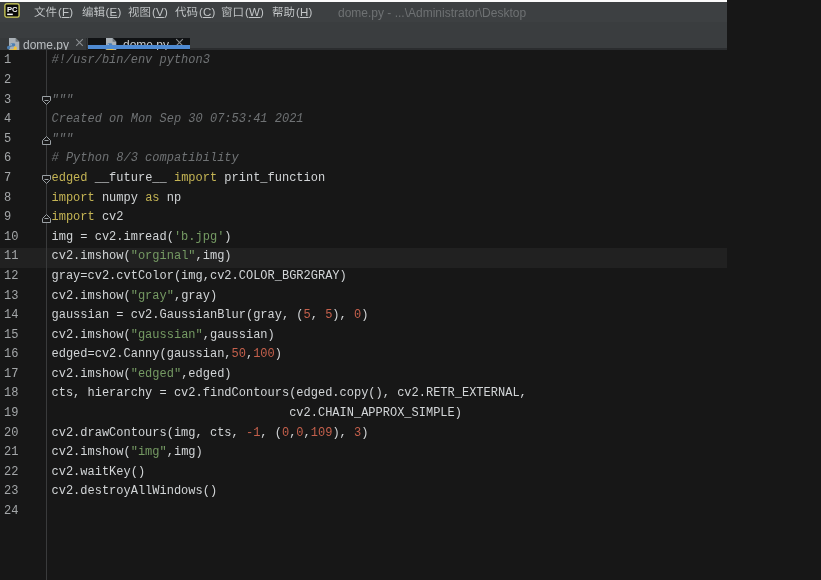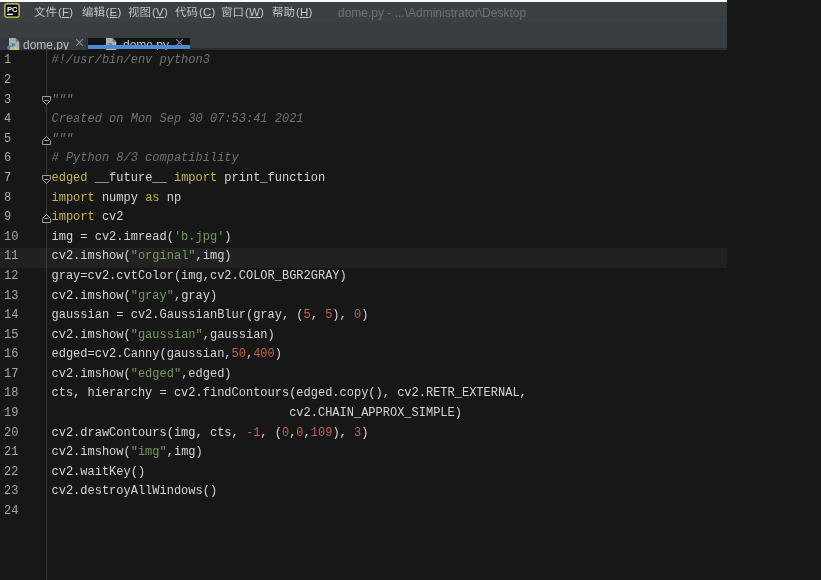--- a/index.html
+++ b/index.html
@@ -157,21 +157,21 @@
 <i class="c"># Python 8/3 compatibility</i>
 <i class="k">edged</i> __future__ <i class="k">import</i> print_function
 <i class="k">import</i> numpy <i class="k">as</i> np
 <i class="k">import</i> cv2
 img = cv2.imread(<i class="s">'b.jpg'</i>)
 cv2.imshow(<i class="s">"orginal"</i>,img)
 gray=cv2.cvtColor(img,cv2.COLOR_BGR2GRAY)
 cv2.imshow(<i class="s">"gray"</i>,gray)
 gaussian = cv2.GaussianBlur(gray, (<i class="n">5</i>, <i class="n">5</i>), <i class="n">0</i>)
 cv2.imshow(<i class="s">"gaussian"</i>,gaussian)
-edged=cv2.Canny(gaussian,<i class="n">50</i>,<i class="n">400</i>)
+edged=cv2.Canny(gaussian,<i class="n">50</i>,<i class="n">100</i>)
 cv2.imshow(<i class="s">"edged"</i>,edged)
 cts, hierarchy = cv2.findContours(edged.copy(), cv2.RETR_EXTERNAL,
                                  cv2.CHAIN_APPROX_SIMPLE)
 cv2.drawContours(img, cts, <i class="n">-1</i>, (<i class="n">0</i>,<i class="n">0</i>,<i class="n">109</i>), <i class="n">3</i>)
 cv2.imshow(<i class="s">"img"</i>,img)
 cv2.waitKey()
 cv2.destroyAllWindows()
 </pre>
     <svg class="fold" style="top:46.3px" width="9" height="9" viewBox="0 0 9 9">
         <polygon points="0.5,0.5 8.5,0.5 8.5,4.5 4.5,8.5 0.5,4.5" fill="#171717" stroke="#9aa0a4" stroke-width="1"></polygon>

